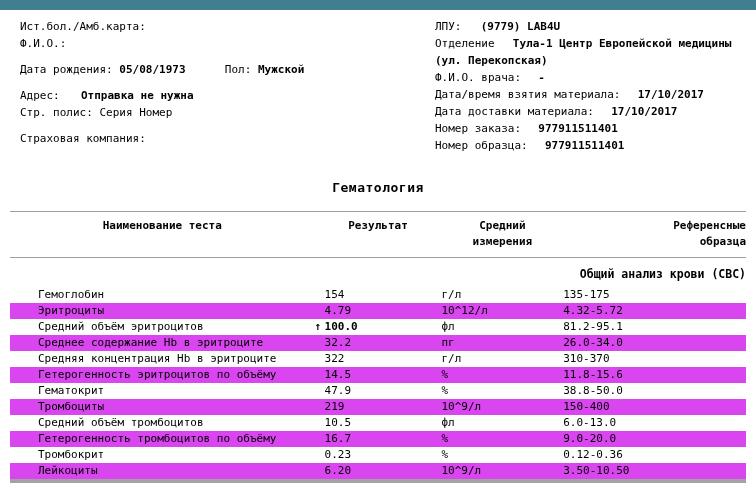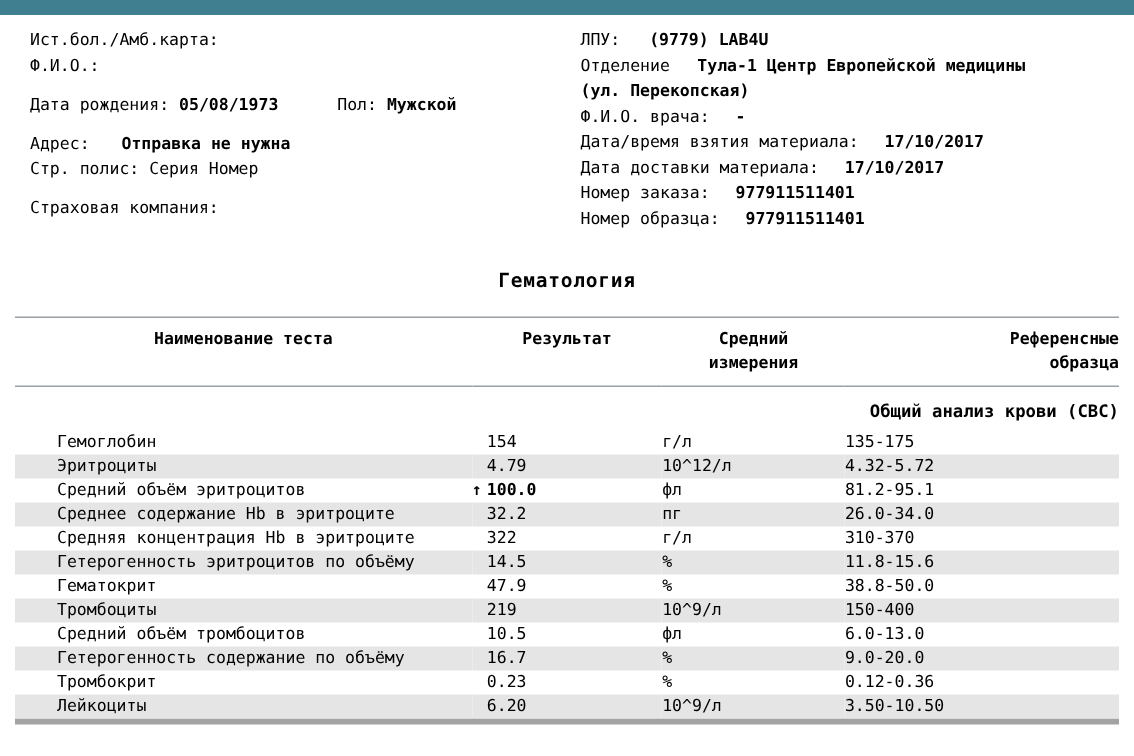--- a/index.html
+++ b/index.html
@@ -23,20 +23,21 @@
   }
   .page {
     padding: 0 10px;
     position: relative;
   }
 
   
   .header {
     display: flex;
     margin-top: 8px;
+    gap: 48px;
   }
   .col-left {
     width: 375px;
     padding-left: 10px;
     box-sizing: border-box;
   }
   .col-right {
     flex: 1;
     padding-left: 2px;
     box-sizing: border-box;
@@ -129,21 +130,21 @@
     text-align: left;
     font-weight: bold;
   }
   .val {
     display: inline-block;
   }
   .val.bold {
     font-weight: bold;
   }
   .zebra {
-    background: #e5e5e5;
+    background: #d946ef;
   }
   .colw-name { width: 300px; }
   .colw-res  { width: 125px; }
   .colw-unit { width: 120px; }
   .colw-ref  { width: 180px; }
 </style>
 </head>
 <body>
 
 <div class="topbar"></div>
@@ -305,21 +306,21 @@
             <td class="c-unit">10^9/л</td>
             <td class="c-ref">150-400</td>
           </tr>
           <tr class="row">
             <td class="c-name">Средний объём тромбоцитов</td>
             <td class="c-res"><span class="flag"></span><span class="val">10.5</span></td>
             <td class="c-unit">фл</td>
             <td class="c-ref">6.0-13.0</td>
           </tr>
           <tr class="row zebra">
-            <td class="c-name">Гетерогенность содержание по объёму</td>
+            <td class="c-name">Гетерогенность тромбоцитов по объёму</td>
             <td class="c-res"><span class="flag"></span><span class="val">16.7</span></td>
             <td class="c-unit">%</td>
             <td class="c-ref">9.0-20.0</td>
           </tr>
           <tr class="row">
             <td class="c-name">Тромбокрит</td>
             <td class="c-res"><span class="flag"></span><span class="val">0.23</span></td>
             <td class="c-unit">%</td>
             <td class="c-ref">0.12-0.36</td>
           </tr>

